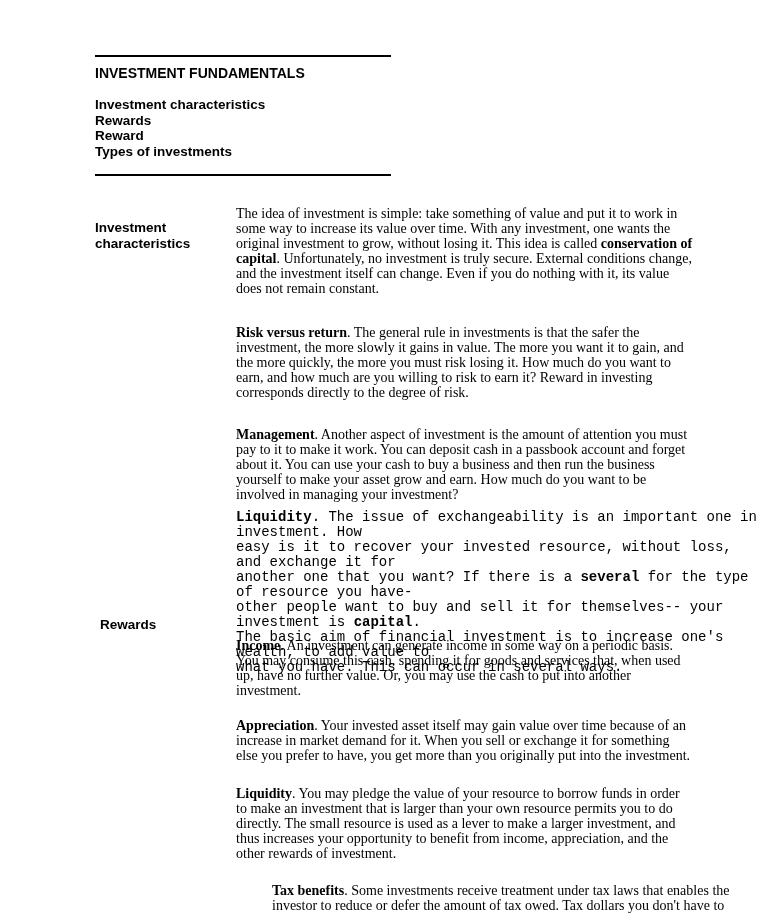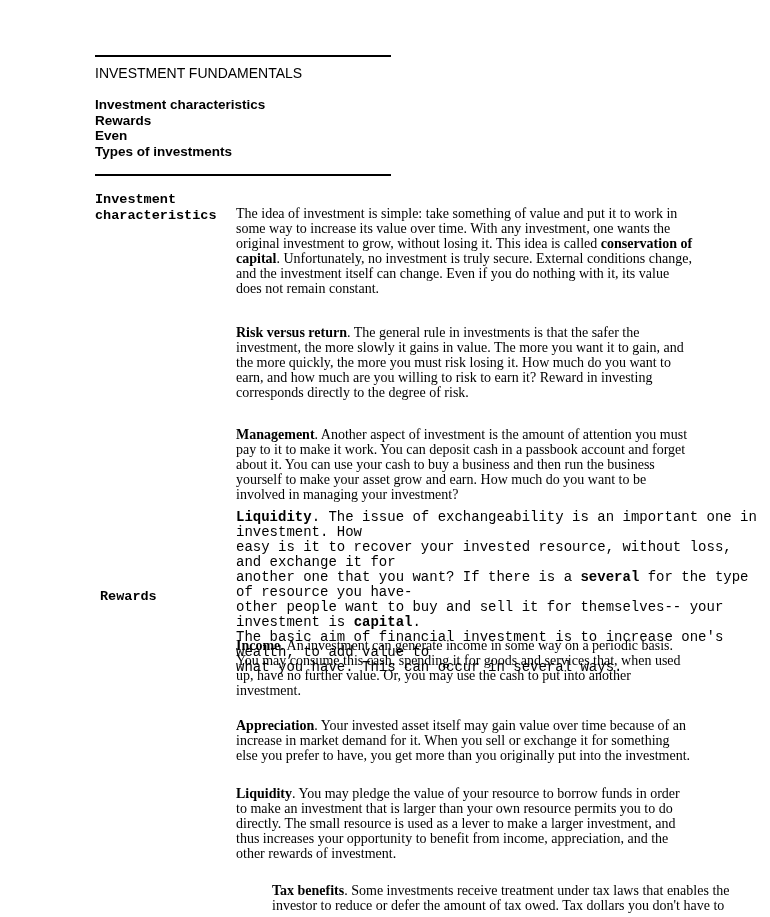--- a/index.html
+++ b/index.html
@@ -22,41 +22,42 @@
     height: 2px;
     background: #000000;
   }
   .rule-top { top: 55px; }
   .rule-mid { top: 174px; }
   .doc-title {
     position: absolute;
     left: 95px;
     top: 65px;
     font-family: "Liberation Sans", sans-serif;
-    font-weight: normal;
+    font-weight: bold;
     font-size: 14px;
     line-height: 16px;
     white-space: nowrap;
   }
   .toc {
     position: absolute;
     left: 95px;
     top: 97px;
     font-family: "Liberation Sans", sans-serif;
     font-weight: bold;
     font-size: 13.5px;
     line-height: 15.7px;
   }
   .margin-label {
     position: absolute;
-    font-family: Liberation Mono, monospace;
+    font-family: Liberation Sans, sans-serif;
     font-weight: bold;
     font-size: 13.5px;
     line-height: 16px;
     white-space: pre-line;
+    margin-top: 28px;
   }
   .label-characteristics { left: 95px; top: 192px; }
   .label-rewards { left: 100px; top: 589px; }
   .par {
     position: absolute;
     left: 236px;
     width: 524px;
     margin: 0;
     font-family: "Liberation Serif", "DejaVu Serif", serif;
     font-size: 14px;
@@ -78,21 +79,21 @@
 
 <div class="page">
 
   <div class="rule rule-top"></div>
 
   <div class="doc-title">INVESTMENT FUNDAMENTALS</div>
 
   <div class="toc">
     <div>Investment characteristics</div>
     <div>Rewards</div>
-    <div>Even</div>
+    <div>Reward</div>
     <div>Types of investments</div>
   </div>
 
   <div class="rule rule-mid"></div>
 
   <div class="margin-label label-characteristics">Investment
 characteristics</div>
 
   <div class="margin-label label-rewards">Rewards</div>
 

